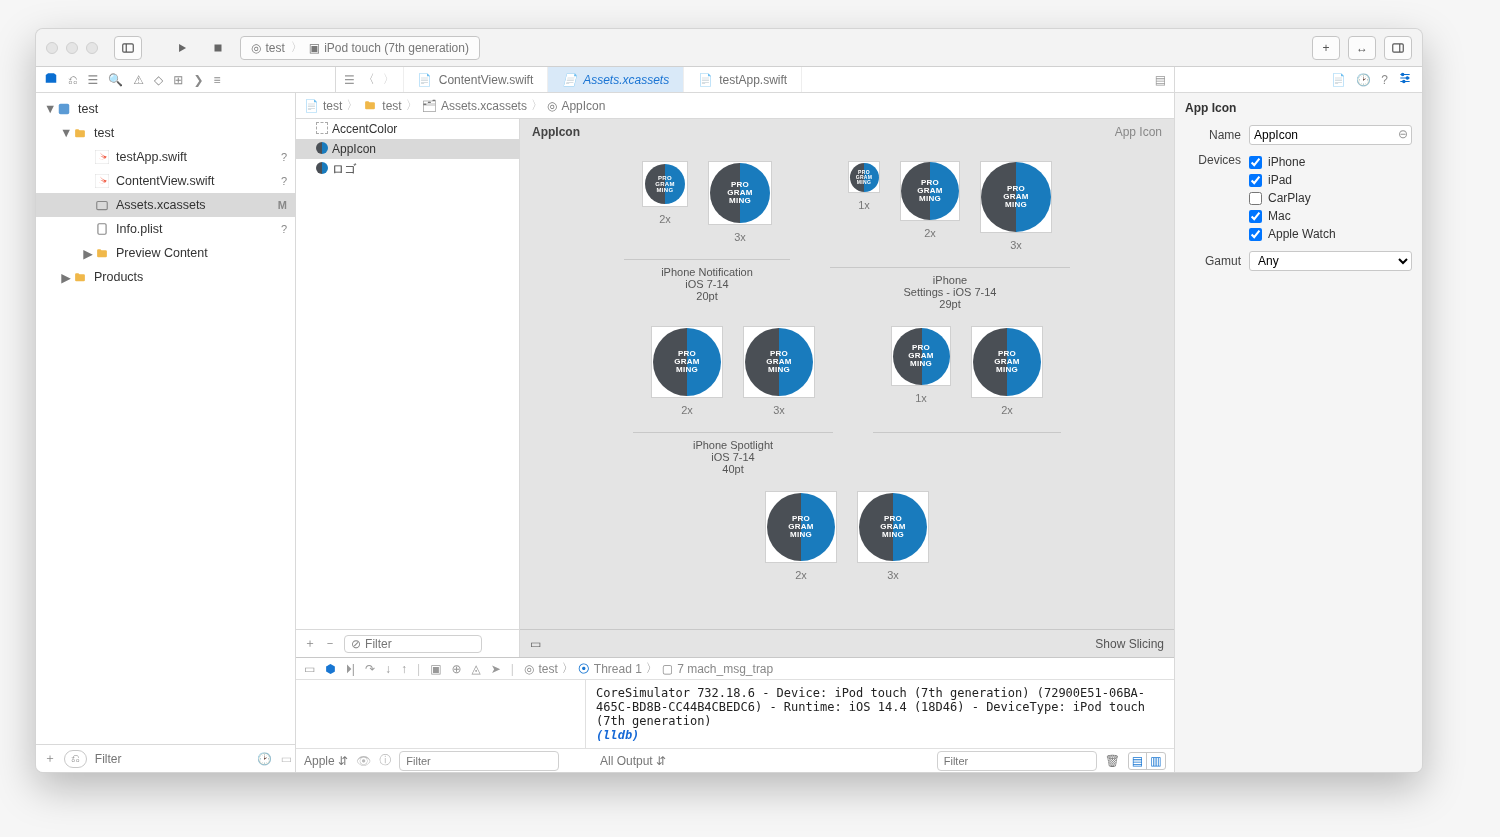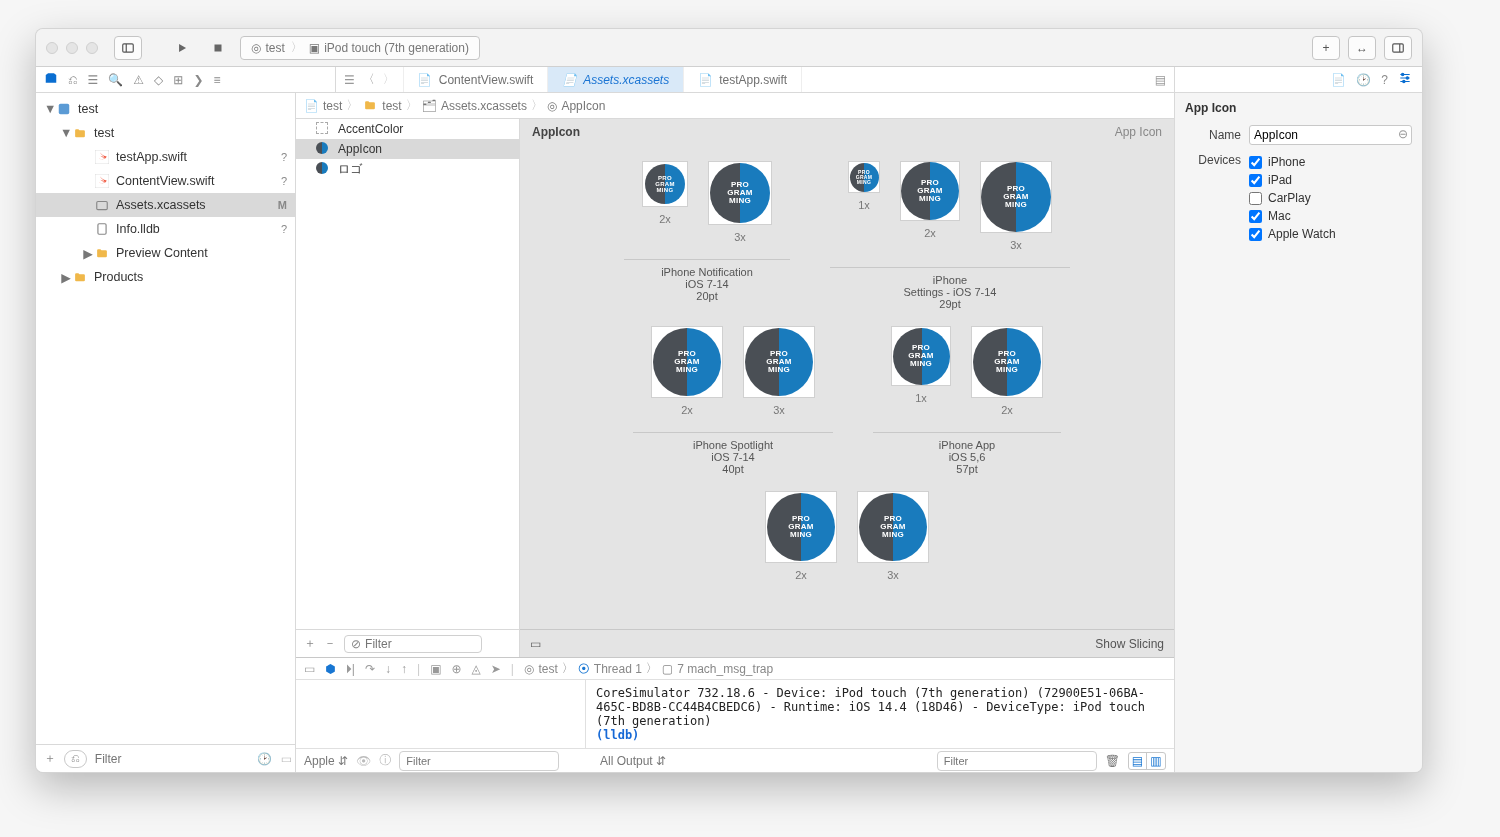--- a/index.html
+++ b/index.html
@@ -122,21 +122,21 @@
     color:#777; font-size:12px;
   }
   .breadcrumb .sep { color:#bbb; }
   .editor { flex:1; display:flex; min-height:0; }
   .assetlist {
     width:224px; background:#fff; border-right:1px solid #d9d9d9;
     display:flex; flex-direction:column;
   }
   .assetlist .list { flex:1; }
   .assetlist .item {
-    height:20px; display:flex; align-items:center; gap:6px;
+    height:20px; display:flex; align-items:center; gap:0;
     padding-left:20px; font-size:12px;
   }
   .assetlist .item.selected { background:#d9d9d9; }
   .assetlist .footer {
     height:28px; border-top:1px solid #d9d9d9; display:flex; align-items:center; padding:0 8px; gap:8px; color:#888;
   }
   .assetlist .footer input { border:none; outline:none; flex:1; background:transparent; font-size:12px;}
   .canvas {
     flex:1; background:#e4e4e4; display:flex; flex-direction:column; min-width:0;
   }
@@ -189,21 +189,21 @@
   .debug-toolbar .bc { display:flex; align-items:center; gap:4px; color:#888;}
   .debug-body { flex:1; display:flex; }
   .vars {
     width:290px; border-right:1px solid #e0e0e0;
   }
   .console {
     flex:1; padding:6px 10px;
     font-family: Menlo, Consolas, monospace; font-size:12px; color:#222;
     white-space: pre-wrap;
   }
-  .console .lldb { color:#1669d6; font-weight:600;}
+  .console .lldb { color:#1669d6; font-weight:600;font-style:italic;}
   .debug-footer {
     height:28px; border-top:1px solid #e0e0e0;
     display:flex; align-items:center; padding:0 8px; gap:10px; color:#777;
   }
   .small-input { border:1px solid #d0d0d0; border-radius:4px; height:20px; padding:0 18px 0 6px; font-size:11px; color:#555; width:160px; background:#fff;}
   .debug-footer .col { display:flex; align-items:center; gap:8px;}
   .debug-footer .col.left { width: 286px;}
   .debug-footer .col.right { margin-left:auto;}
   .viewmode { display:flex; border:1px solid #c8c8c8; border-radius:3px; overflow:hidden; height:18px;}
   .viewmode div { width:18px; border-right:1px solid #c8c8c8; color:#1876d2; display:flex; align-items:center; justify-content:center;}
@@ -388,21 +388,21 @@
             <span>Assets.xcassets</span>
             <span class="badge" style="font-weight: 600;">M</span>
           </div>
           <div class="treerow treerow-indent-2">
             <span class="disclosure"></span>
             <span class="file-icon">
               <svg width="14" height="14" viewBox="0 0 24 24" fill="none" stroke="#888" stroke-width="2">
                 <rect x="5" y="3" width="14" height="18" rx="2"></rect>
               </svg>
             </span>
-            <span>Info.lldb</span>
+            <span>Info.plist</span>
             <span class="badge">?</span>
           </div>
           <div class="treerow treerow-indent-2">
             <span class="disclosure">▶</span>
             <span class="file-icon">
               <svg class="icon-folder" viewBox="0 0 24 24" fill="#f0b84a">
                 <path d="M3 6a2 2 0 012-2h4l2 2h8a2 2 0 012 2v9a2 2 0 01-2 2H5a2 2 0 01-2-2z"></path>
               </svg>
             </span>
             <span>Preview Content</span>
@@ -538,21 +538,20 @@
                           <span>PRO<br>GRAM<br>MING</span>
                         </div>
                       </div><div class="scale">1x</div></div>
                     <div class="cellcol"><div class="slot" style="width:72px;height:72px;">
                         <div class="logo " style="width:68px;height:68px;">
                           <span>PRO<br>GRAM<br>MING</span>
                         </div>
                       </div><div class="scale">2x</div></div>
                   </div>
                   <hr>
-                  <div>iPhone App<br>iOS 5,6<br>57pt</div>
                 </div>
               </div>
               <div class="group">
                 <div class="set">
                   <div class="cells">
                     <div class="cellcol"><div class="slot" style="width:72px;height:72px;">
                         <div class="logo " style="width:68px;height:68px;">
                           <span>PRO<br>GRAM<br>MING</span>
                         </div>
                       </div><div class="scale">2x</div></div>
@@ -651,15 +650,23 @@
             <div class="check" style="padding: 2px 0px;">
               <input type="checkbox" checked="" style="">
               <span>Mac</span>
             </div>
             <div class="check" style="padding: 2px 0px;">
               <input type="checkbox" checked="" style="">
               <span>Apple Watch</span>
             </div>
           </div>
       </div>
+      <div class="form-row">
+        <div class="label">Gamut</div>
+        <div class="value">
+          <select>
+            <option>Any</option>
+          </select>
+        </div>
+      </div>
     </div>
   </div>
 </div>
 
 </body></html>

